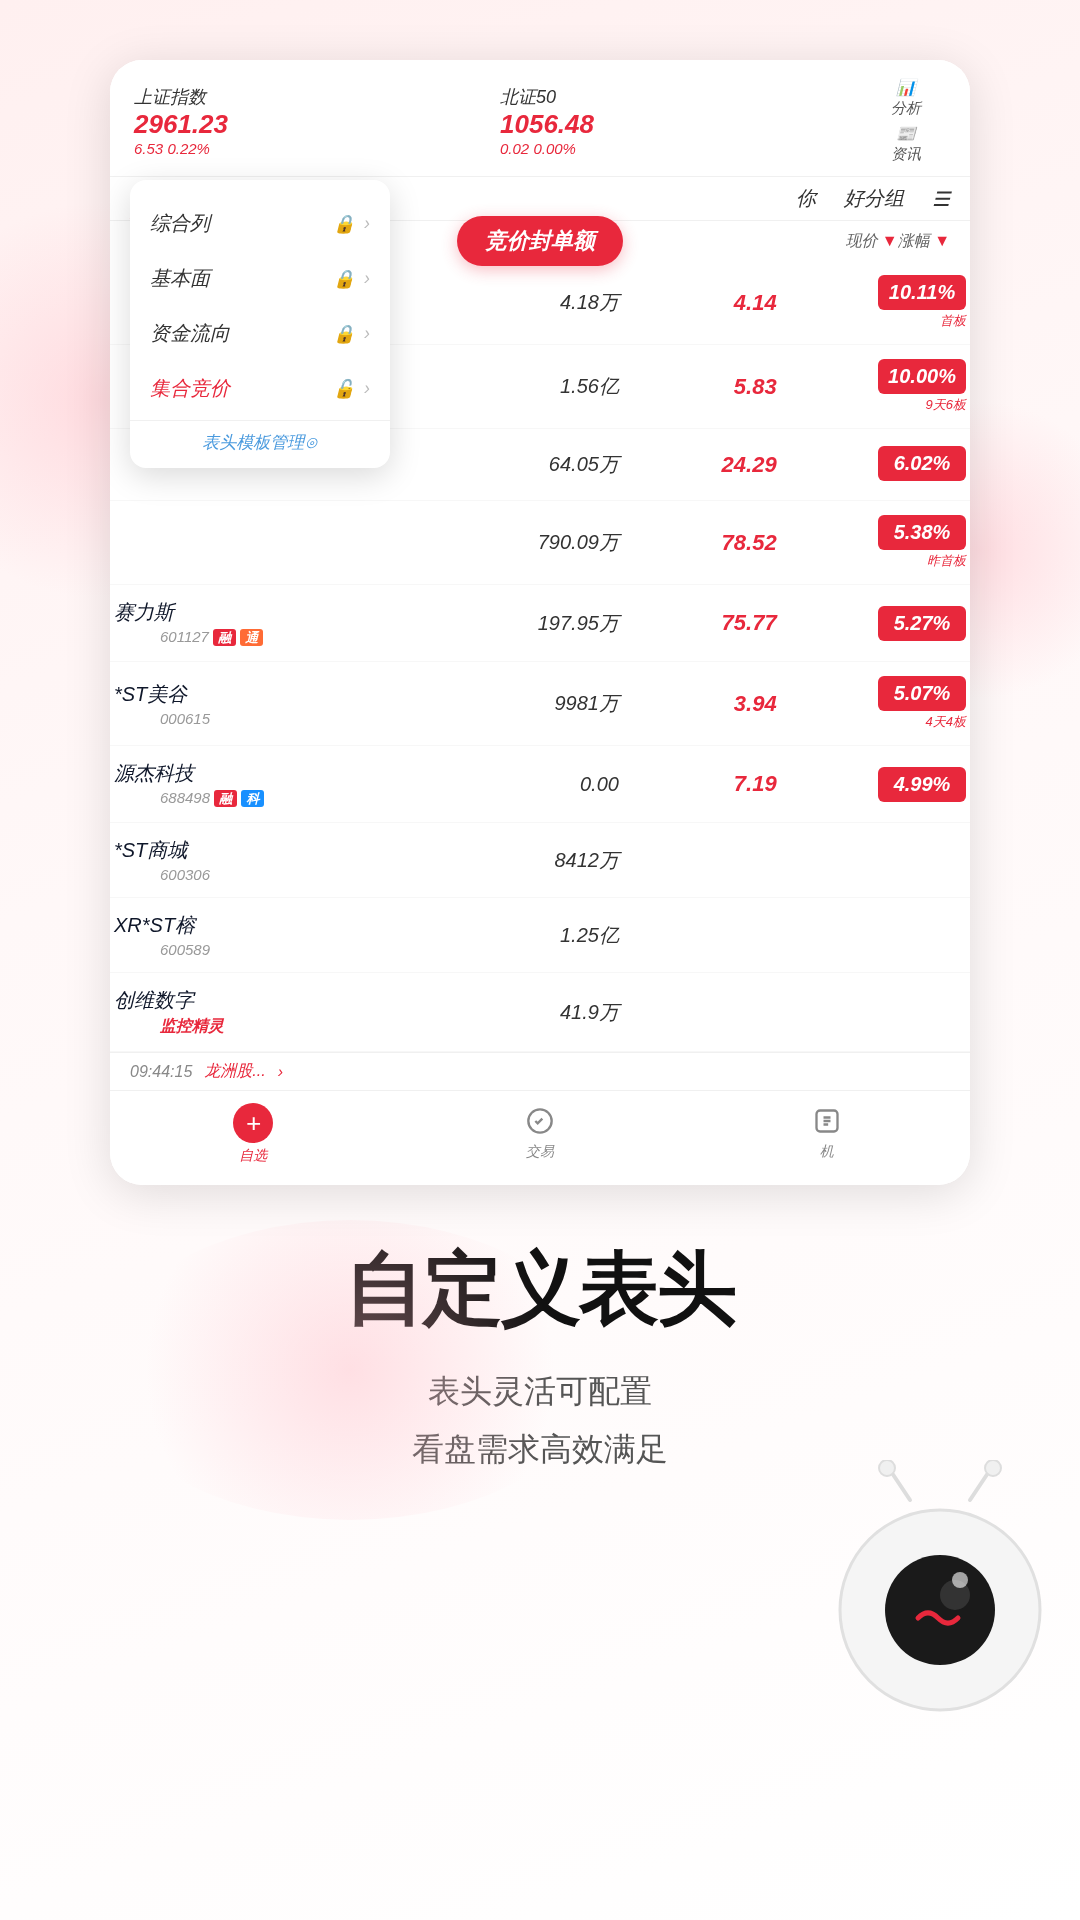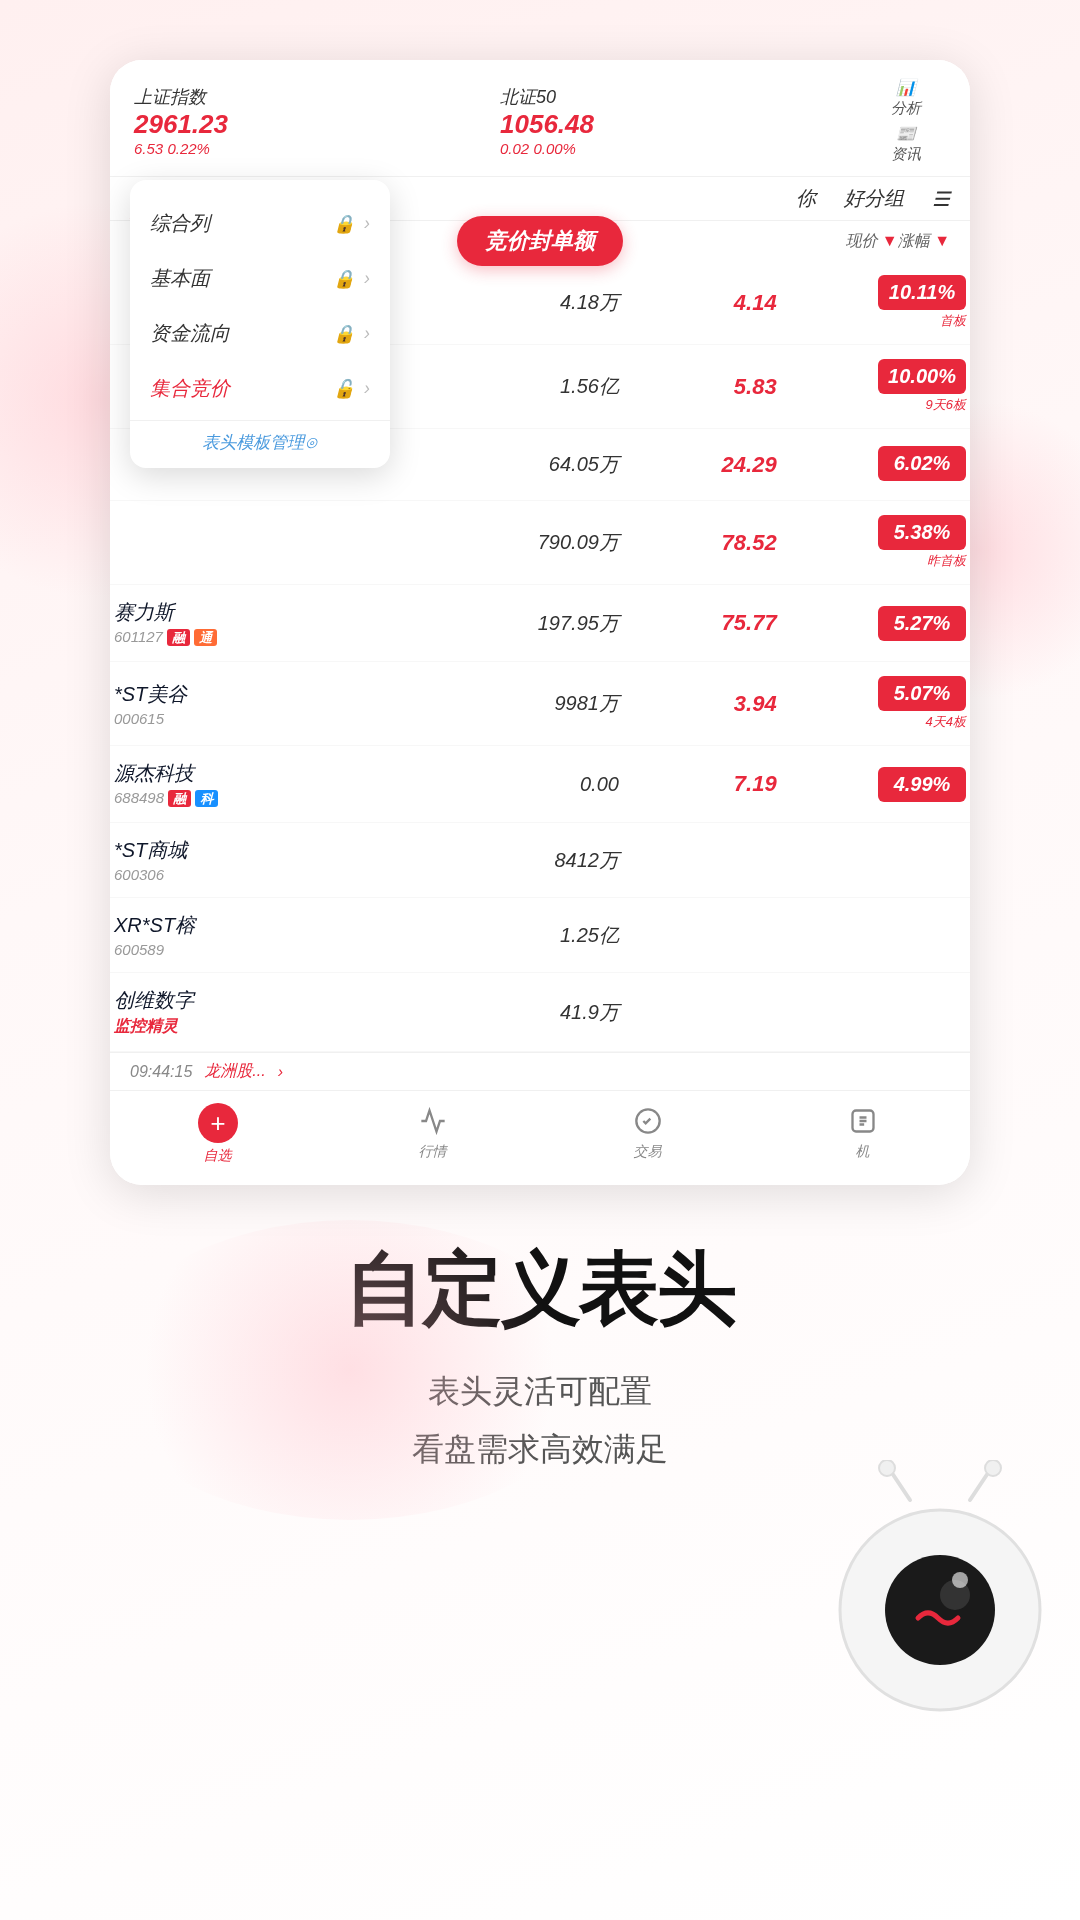--- a/index.html
+++ b/index.html
@@ -190,21 +190,21 @@
     }
     .stock-row {
       display: flex;
       align-items: center;
       padding: 14px 4px;
       border-bottom: 1px solid #f7f7f7;
       min-height: 72px;
     }
     .stock-info { flex: 1.8; }
     .stock-name { font-size: 20px; color: #0f172a; font-weight: 500; }
-    .stock-code { font-size: 15px; color: #999; margin-top: 2px; }
+    .stock-code { font-size: 15px; color: #999; margin-top: 2px; margin-left: 46px; }
     .tag {
       font-size: 13px;
       padding: 1px 5px;
       border-radius: 3px;
       font-weight: 600;
     }
     .tag-rong { background: #e8283c; color: #fff; }
     .tag-tong { background: #ff6b35; color: #fff; }
     .tag-ke { background: #1890ff; color: #fff; }
     .stock-volume { flex: 1.4; text-align: right; font-size: 20px; color: #333; }
@@ -533,28 +533,20 @@
   </div>
 
   <div class="bottom-nav">
     <div class="nav-item">
       <div class="nav-icon add-btn">+</div>
       <span class="nav-label active">自选</span>
     </div>
     <div class="nav-item">
       <div class="nav-icon">
         <svg width="28" height="28" viewBox="0 0 24 24" fill="none" stroke="#888" stroke-width="2">
-          <polyline points="22 12 18 12 15 21 9 3 6 12 2 12"></polyline>
-        </svg>
-      </div>
-      <span class="nav-label">行情</span>
-    </div>
-    <div class="nav-item">
-      <div class="nav-icon">
-        <svg width="28" height="28" viewBox="0 0 24 24" fill="none" stroke="#888" stroke-width="2">
           <circle cx="12" cy="12" r="10"></circle>
           <path d="M8 12l2 2 4-4"></path>
         </svg>
       </div>
       <span class="nav-label">交易</span>
     </div>
     <div class="nav-item">
       <div class="nav-icon">
         <svg width="28" height="28" viewBox="0 0 24 24" fill="none" stroke="#888" stroke-width="2">
           <rect x="3" y="3" width="18" height="18" rx="3"></rect>

